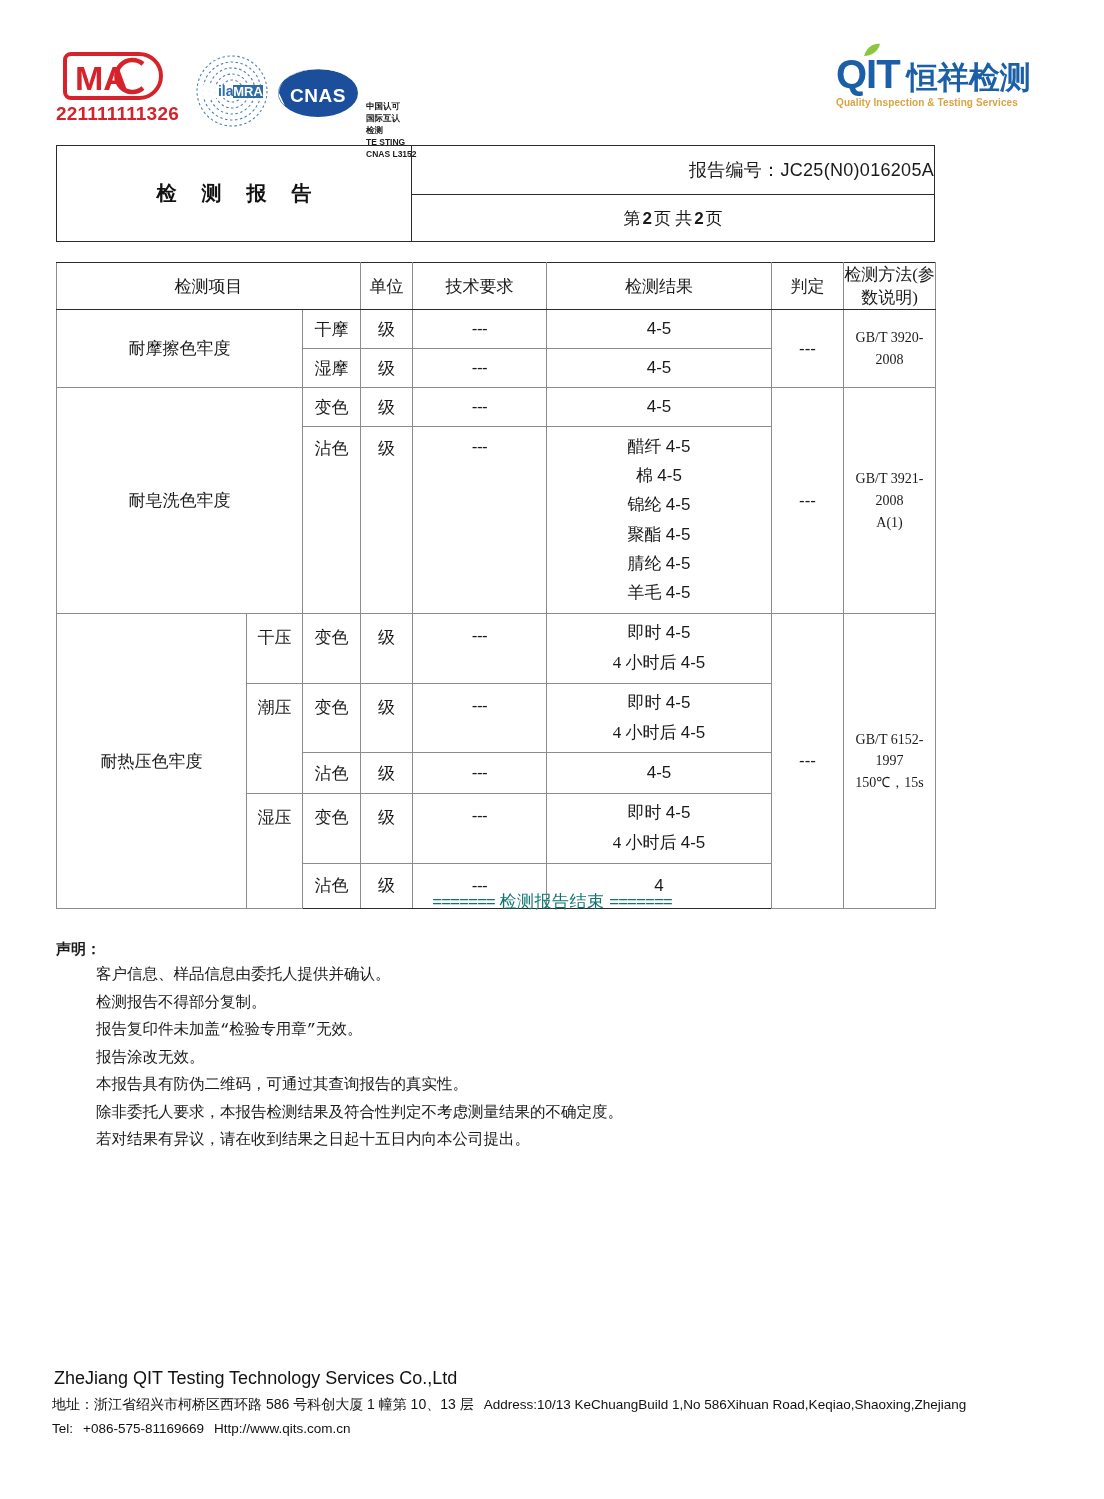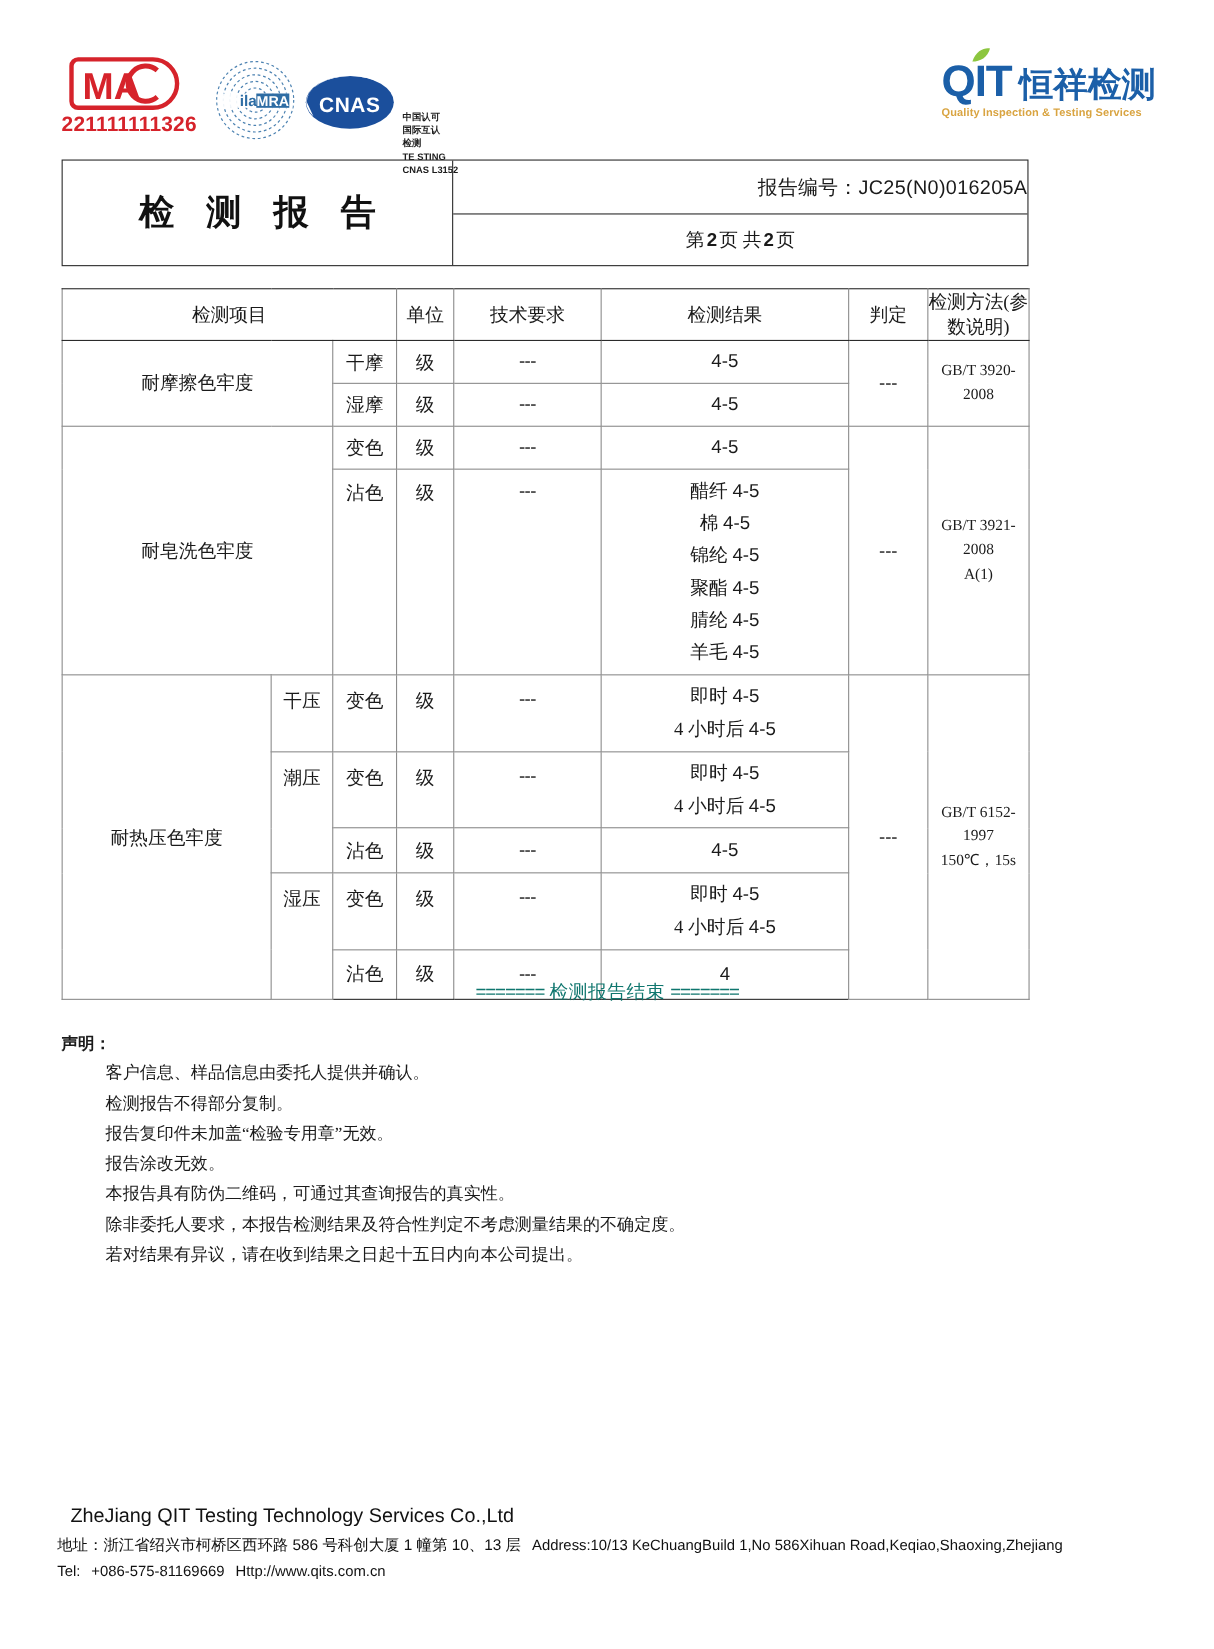--- a/index.html
+++ b/index.html
@@ -72,21 +72,21 @@
     font-family: "Liberation Sans", sans-serif;
     font-size: 8.5px;
     font-weight: 700;
     line-height: 1.42;
     color: #1c1c1c;
     white-space: nowrap;
   }
 
   .qit-logo {
     position: absolute;
-    right: 48px; top: 10px;
+    right: 68px; top: 10px;
     width: 200px;
     text-align: left;
   }
   .qit-main {
     display: flex;
     align-items: baseline;
     position: relative;
   }
   .qit-q {
     font-family: "Liberation Sans", sans-serif;
@@ -133,21 +133,21 @@
   .title-left {
     width: 355px;
     border-right: 1.6px solid #2b2b2b;
     display: flex;
     align-items: center;
     justify-content: center;
     box-sizing: border-box;
   }
   .title-left-text {
     font-family: "DejaVu Serif", "Liberation Serif", serif;
-    font-size: 32px;
+    font-size: 20px;
     font-weight: 700;
     letter-spacing: 9px;
     padding-left: 9px;
     color: #111;
   }
   .title-right {
     flex: 1;
     display: flex;
     flex-direction: column;
     box-sizing: border-box;
@@ -288,21 +288,21 @@
     margin-bottom: 3px;
   }
   .decl-list {
     margin: 0;
     padding-left: 40px;
     list-style: none;
   }
   .decl-list li {
     font-size: 15.5px;
     line-height: 1.78;
-    font-family: Liberation Serif, serif;
+    font-family: Liberation Mono, monospace;
     color: #1a1a1a;
     white-space: nowrap;
   }
 
   
   .footer {
     position: absolute;
     left: 52px;
     top: 1368px;
     width: 1010px;
@@ -316,21 +316,21 @@
     font-family: "DejaVu Serif", "Liberation Serif", serif;
     font-size: 25px;
     font-weight: 700;
     font-style: italic;
     letter-spacing: 0.5px;
     color: #111;
   }
   .foot-en {
     font-family: "Liberation Sans", sans-serif;
     font-size: 18px;
-    margin-left: 12px;
+    margin-left: 2px;
     color: #111;
   }
   .foot-line {
     font-family: "Liberation Sans", sans-serif;
     font-size: 13.5px;
     color: #111;
     margin-top: 7px;
     white-space: nowrap;
   }
   .foot-line .cnpart {

